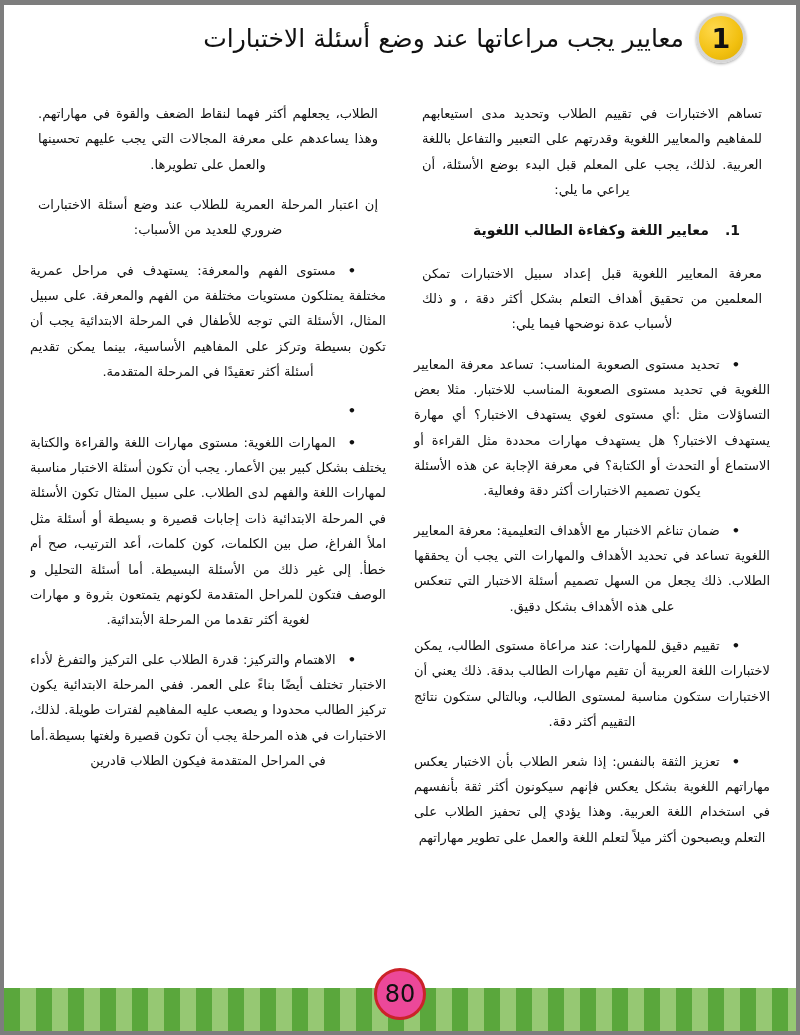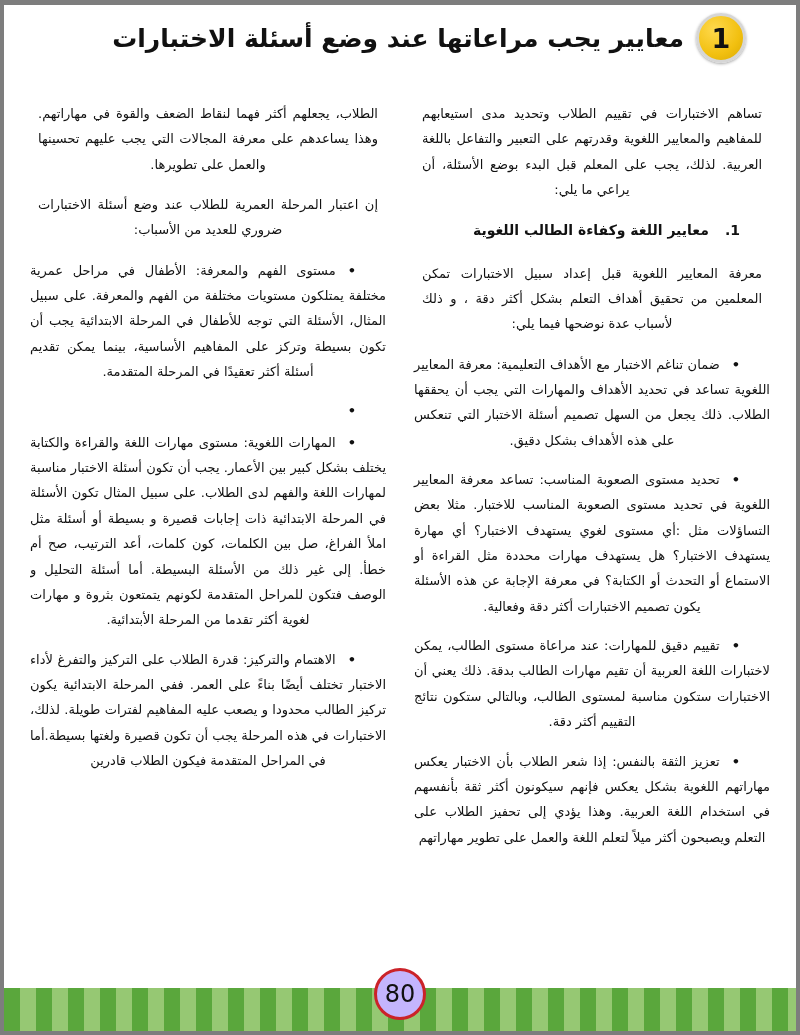--- a/index.html
+++ b/index.html
@@ -21,21 +21,21 @@
   }
   .badge {
     width:44px; height:44px; flex:0 0 auto;
     border-radius:50%;
     background:radial-gradient(circle at 35% 30%, #ffd94d, #f2c010 60%, #d9a900);
     border:3px solid #d6d6d6;
     box-shadow:0 1px 3px rgba(0,0,0,.35);
     display:flex; align-items:center; justify-content:center;
     font-size:27px; font-weight:bold; color:#111;
   }
-  .page-title { margin:0; font-size:25px; font-weight:bold; letter-spacing:0; }
+  .page-title { margin:0; font-size:25px; font-weight:normal; letter-spacing:0; }
   
   .columns {
     position:absolute; top:96px; left:26px; right:26px; bottom:52px;
     display:flex; direction:rtl; gap:28px;
     overflow:hidden;
   }
   .col { flex:1 1 0; font-size:13px; line-height:1.95; text-align:justify; }
   .para { margin:0 8px 15px; text-align:justify; text-align-last:center; }
   .section-heading {
     font-weight:bold; font-size:14px;
@@ -51,21 +51,21 @@
   .bullet-marker { margin-left:12px; font-weight:bold; }
   
   .stripe-band {
     position:absolute; left:0; right:0; bottom:0; height:43px;
     background:repeating-linear-gradient(90deg, #5aa73c 0 16px, #96c873 16px 32px);
     z-index:1;
   }
   .page-number {
     position:absolute; left:50%; bottom:11px; transform:translateX(-50%);
     width:52px; height:52px; box-sizing:border-box;
-    background:#c4b5fd; border:3px solid #cb2329; border-radius:50%;
+    background:#ec4899; border:3px solid #cb2329; border-radius:50%;
     display:flex; align-items:center; justify-content:center;
     font-size:24px; color:#111; z-index:2;
   }
 </style>
 </head>
 <body>
 
 <div class="page" dir="rtl">
 
   <header class="title-row">
@@ -80,42 +80,42 @@
     <section class="col">
       <p class="para">تساهم الاختبارات في تقييم الطلاب وتحديد مدى استيعابهم للمفاهيم والمعايير اللغوية وقدرتهم على التعبير والتفاعل باللغة العربية. لذلك، يجب على المعلم قبل البدء بوضع الأسئلة، أن يراعي ما يلي:</p>
 
       <div class="section-heading">
         <span class="sec-num">1.</span><span>معايير اللغة وكفاءة الطالب اللغوية</span>
       </div>
 
       <p class="para">معرفة المعايير اللغوية قبل إعداد سبيل الاختبارات تمكن المعلمين من تحقيق أهداف التعلم بشكل أكثر دقة ، و ذلك لأسباب عدة نوضحها فيما يلي:</p>
 
       <div class="bullet-item">
-        <span class="bullet-marker">•</span><span>ضمان تناغم الاختبار مع الأهداف التعليمية: معرفة المعايير اللغوية تساعد في تحديد الأهداف والمهارات التي يجب أن يحققها الطلاب. ذلك يجعل من السهل تصميم أسئلة الاختبار التي تنعكس على هذه الأهداف بشكل دقيق.</span>
+        <span class="bullet-marker">•</span><span>تحديد مستوى الصعوبة المناسب: تساعد معرفة المعايير اللغوية في تحديد مستوى الصعوبة المناسب للاختبار. مثلا بعض التساؤلات مثل :أي مستوى لغوي يستهدف الاختبار؟ أي مهارة يستهدف الاختبار؟ هل يستهدف مهارات محددة مثل القراءة أو الاستماع أو التحدث أو الكتابة؟ في معرفة الإجابة عن هذه الأسئلة يكون تصميم الاختبارات أكثر دقة وفعالية.</span>
       </div>
       <div class="bullet-item">
-        <span class="bullet-marker">•</span><span>تحديد مستوى الصعوبة المناسب: تساعد معرفة المعايير اللغوية في تحديد مستوى الصعوبة المناسب للاختبار. مثلا بعض التساؤلات مثل :أي مستوى لغوي يستهدف الاختبار؟ أي مهارة يستهدف الاختبار؟ هل يستهدف مهارات محددة مثل القراءة أو الاستماع أو التحدث أو الكتابة؟ في معرفة الإجابة عن هذه الأسئلة يكون تصميم الاختبارات أكثر دقة وفعالية.</span>
+        <span class="bullet-marker">•</span><span>ضمان تناغم الاختبار مع الأهداف التعليمية: معرفة المعايير اللغوية تساعد في تحديد الأهداف والمهارات التي يجب أن يحققها الطلاب. ذلك يجعل من السهل تصميم أسئلة الاختبار التي تنعكس على هذه الأهداف بشكل دقيق.</span>
       </div>
       <div class="bullet-item">
         <span class="bullet-marker">•</span><span>تقييم دقيق للمهارات: عند مراعاة مستوى الطالب، يمكن لاختبارات اللغة العربية أن تقيم مهارات الطالب بدقة. ذلك يعني أن الاختبارات ستكون مناسبة لمستوى الطالب، وبالتالي ستكون نتائج التقييم أكثر دقة.</span>
       </div>
       <div class="bullet-item">
         <span class="bullet-marker">•</span><span>تعزيز الثقة بالنفس: إذا شعر الطلاب بأن الاختبار يعكس مهاراتهم اللغوية بشكل يعكس فإنهم سيكونون أكثر ثقة بأنفسهم في استخدام اللغة العربية. وهذا يؤدي إلى تحفيز الطلاب على التعلم ويصبحون أكثر ميلاً لتعلم اللغة والعمل على تطوير مهاراتهم</span>
       </div>
     </section>
 
     <section class="col">
       <p class="para">الطلاب، يجعلهم أكثر فهما لنقاط الضعف والقوة في مهاراتهم. وهذا يساعدهم على معرفة المجالات التي يجب عليهم تحسينها والعمل على تطويرها.</p>
 
 
 
       <p class="para">إن اعتبار المرحلة العمرية للطلاب عند وضع أسئلة الاختبارات ضروري للعديد من الأسباب:</p>
 
       <div class="bullet-item">
-        <span class="bullet-marker">•</span><span>مستوى الفهم والمعرفة: الأطفال في مراحل عمرية مختلفة يمتلكون مستويات مختلفة من الفهم والمعرفة. على سبيل المثال، الأسئلة التي توجه للأطفال في المرحلة الابتدائية يجب أن تكون بسيطة وتركز على المفاهيم الأساسية، بينما يمكن تقديم أسئلة أكثر تعقيدًا في المرحلة المتقدمة.</span>
+        <span class="bullet-marker">•</span><span>مستوى الفهم والمعرفة: يستهدف في مراحل عمرية مختلفة يمتلكون مستويات مختلفة من الفهم والمعرفة. على سبيل المثال، الأسئلة التي توجه للأطفال في المرحلة الابتدائية يجب أن تكون بسيطة وتركز على المفاهيم الأساسية، بينما يمكن تقديم أسئلة أكثر تعقيدًا في المرحلة المتقدمة.</span>
       </div>
       <div class="bullet-item empty">
         <span class="bullet-marker">•</span><span></span>
       </div>
       <div class="bullet-item">
         <span class="bullet-marker">•</span><span>المهارات اللغوية: مستوى مهارات اللغة والقراءة والكتابة يختلف بشكل كبير بين الأعمار. يجب أن تكون أسئلة الاختبار مناسبة لمهارات اللغة والفهم لدى الطلاب. على سبيل المثال تكون الأسئلة في المرحلة الابتدائية ذات إجابات قصيرة و بسيطة أو أسئلة مثل املأ الفراغ، صل بين الكلمات، كون كلمات، أعد الترتيب، صح أم خطأ. إلى غير ذلك من الأسئلة البسيطة. أما أسئلة التحليل و الوصف فتكون للمراحل المتقدمة لكونهم يتمتعون بثروة و مهارات لغوية أكثر تقدما من المرحلة الأبتدائية.</span>
       </div>
       <div class="bullet-item">
         <span class="bullet-marker">•</span><span>الاهتمام والتركيز: قدرة الطلاب على التركيز والتفرغ لأداء الاختبار تختلف أيضًا بناءً على العمر. ففي المرحلة الابتدائية يكون تركيز الطالب محدودا و يصعب عليه المفاهيم لفترات طويلة. لذلك، الاختبارات في هذه المرحلة يجب أن تكون قصيرة ولغتها بسيطة.أما في المراحل المتقدمة فيكون الطلاب قادرين</span>
       </div>

